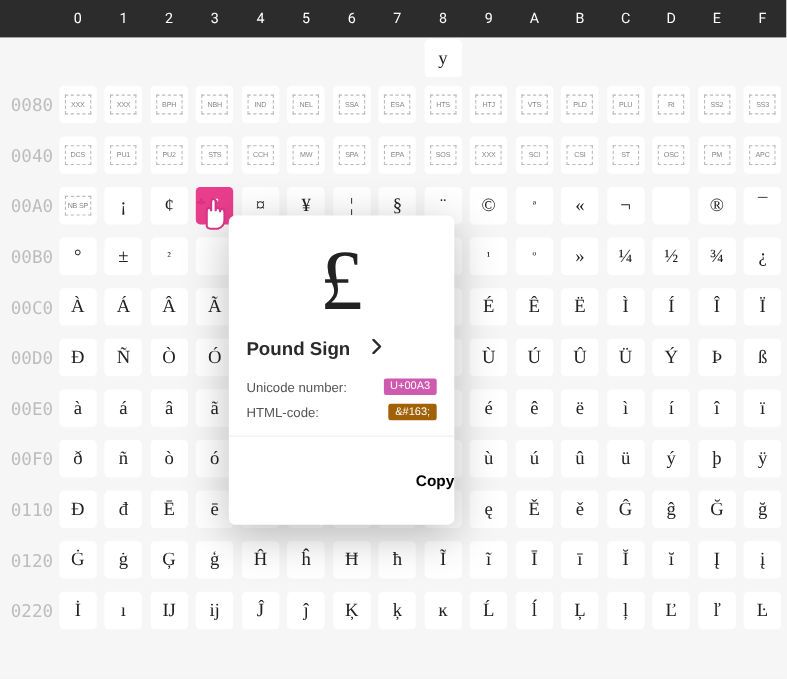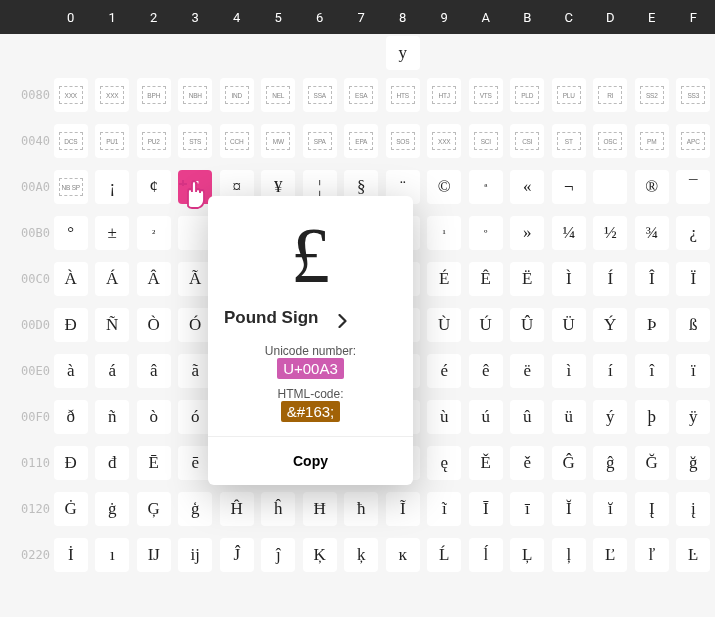--- a/index.html
+++ b/index.html
@@ -34,23 +34,23 @@
   .row {
     display: flex;
     align-items: center;
     height: 46px;
     padding-left: 4px;
   }
   .row.tight { height: 38px; }
   .row-label {
     width: 46px;
     color: #bdbdbd;
-    font-size: 12px;
+    font-size: 16px;
     font-family: monospace;
-    text-align: right;
+    text-align: center;
     padding-left: 4px;
   }
   .cell {
     width: 34px;
     height: 34px;
     margin: 0 3.75px;
     background: #fff;
     border-radius: 4px;
     display: flex;
     align-items: center;
@@ -104,52 +104,51 @@
     text-align: center;
     padding: 20px 0 14px 0;
     font-family: Georgia, "Times New Roman", serif;
     font-size: 78px;
     color: #222;
     line-height: 1;
   }
   .popup-title {
     padding: 0 16px 12px 16px;
     display: flex;
-    align-items: flex-end;
+    align-items: flex-start;
     gap: 20px;
   }
   .popup-title-text {
     font-size: 17px;
     font-weight: 700;
     color: #2a2a2a;
     font-family: -apple-system, sans-serif;
   }
   .popup-row {
     display: flex;
     align-items: center;
     justify-content: space-between;
     padding: 4px 16px;
     font-size: 12px;
     color: #555;
-    flex-direction: column;
   }
   .popup-row .label { font-family: -apple-system, sans-serif; }
   .badge {
     background: #ce5bb0;
     color: #fff;
-    font-size: 15px;
+    font-size: 10px;
     padding: 2px 6px;
     border-radius: 2px;
     font-family: -apple-system, sans-serif;
   }
   .badge.light { background: #a16207; }
   .popup-copy {
     border-top: 1px solid #eee;
-    text-align: center;
-    padding: 16px 0;
+    text-align: right;
+    padding: 32px 0;
     font-weight: 700;
     font-size: 14px;
     cursor: pointer;
     margin-top: 10px;
     font-family: -apple-system, sans-serif;
   }
   .subsup { font-size: 11px; }
 </style>
 </head>
 <body>

